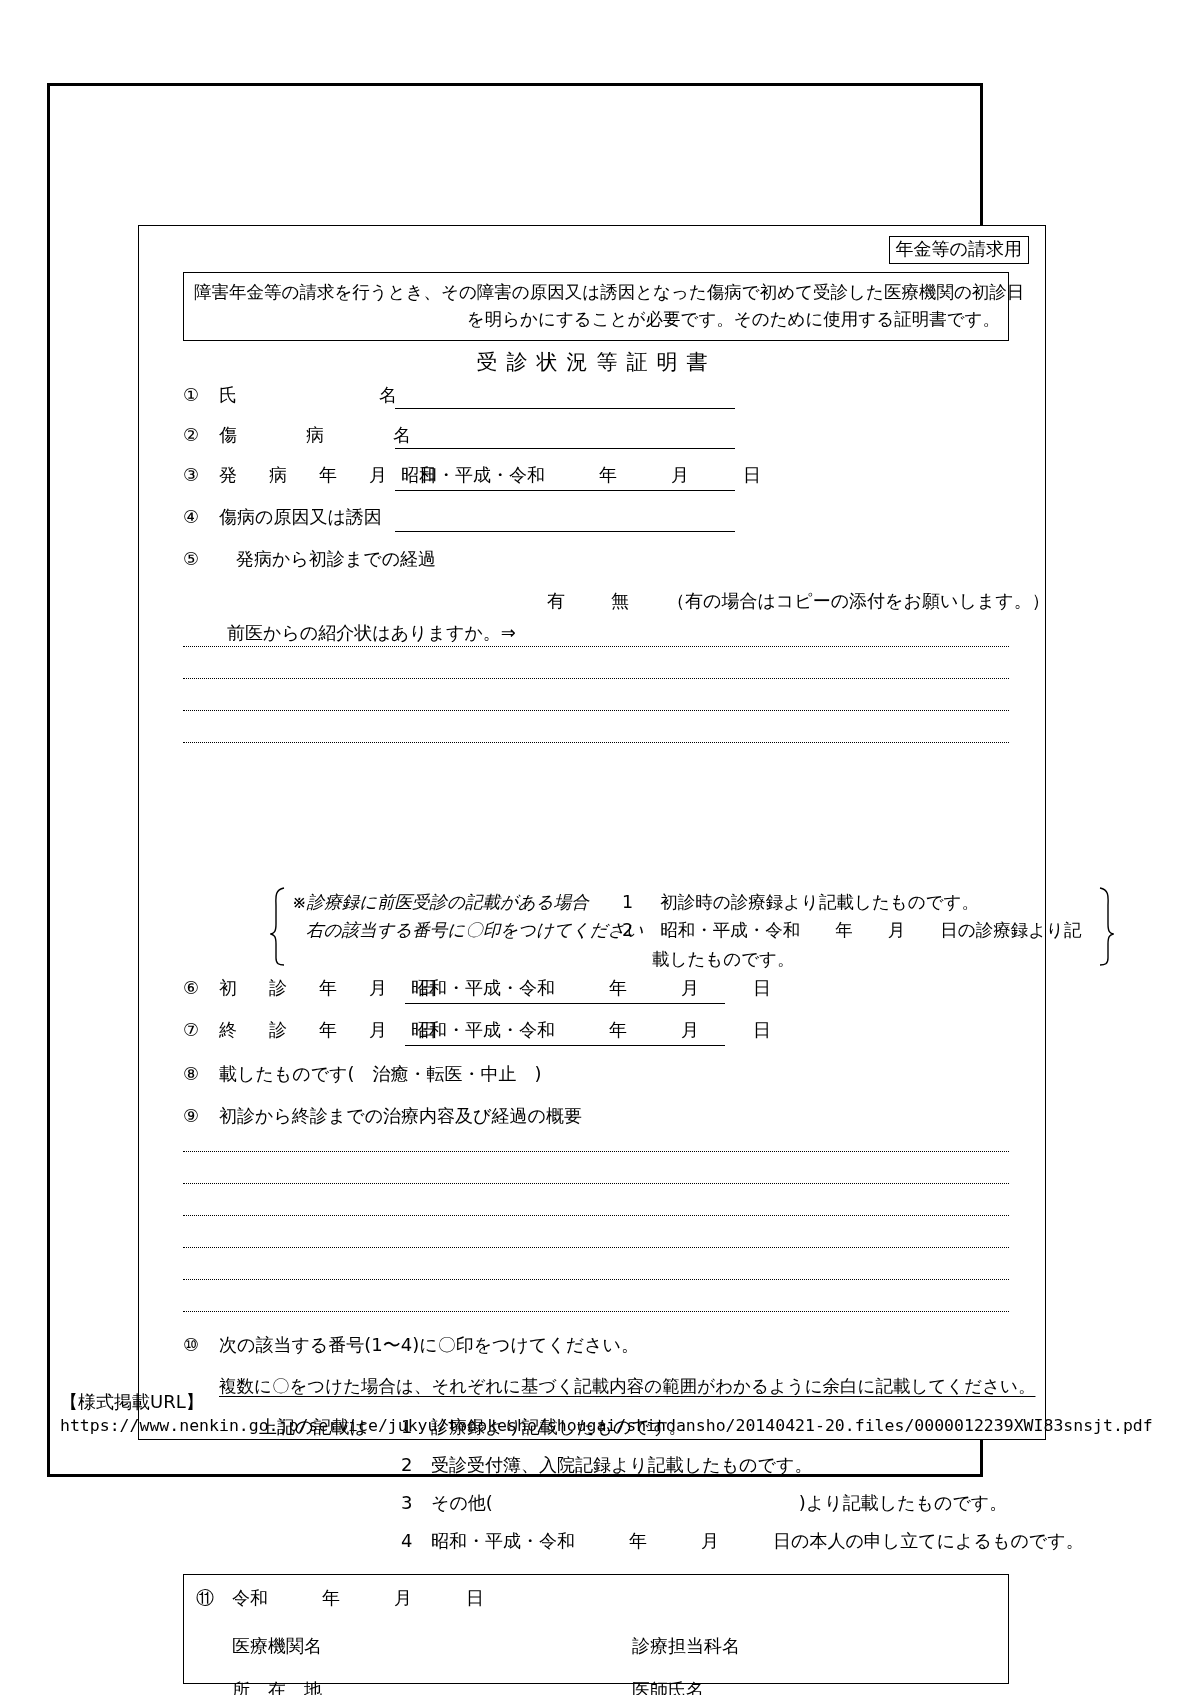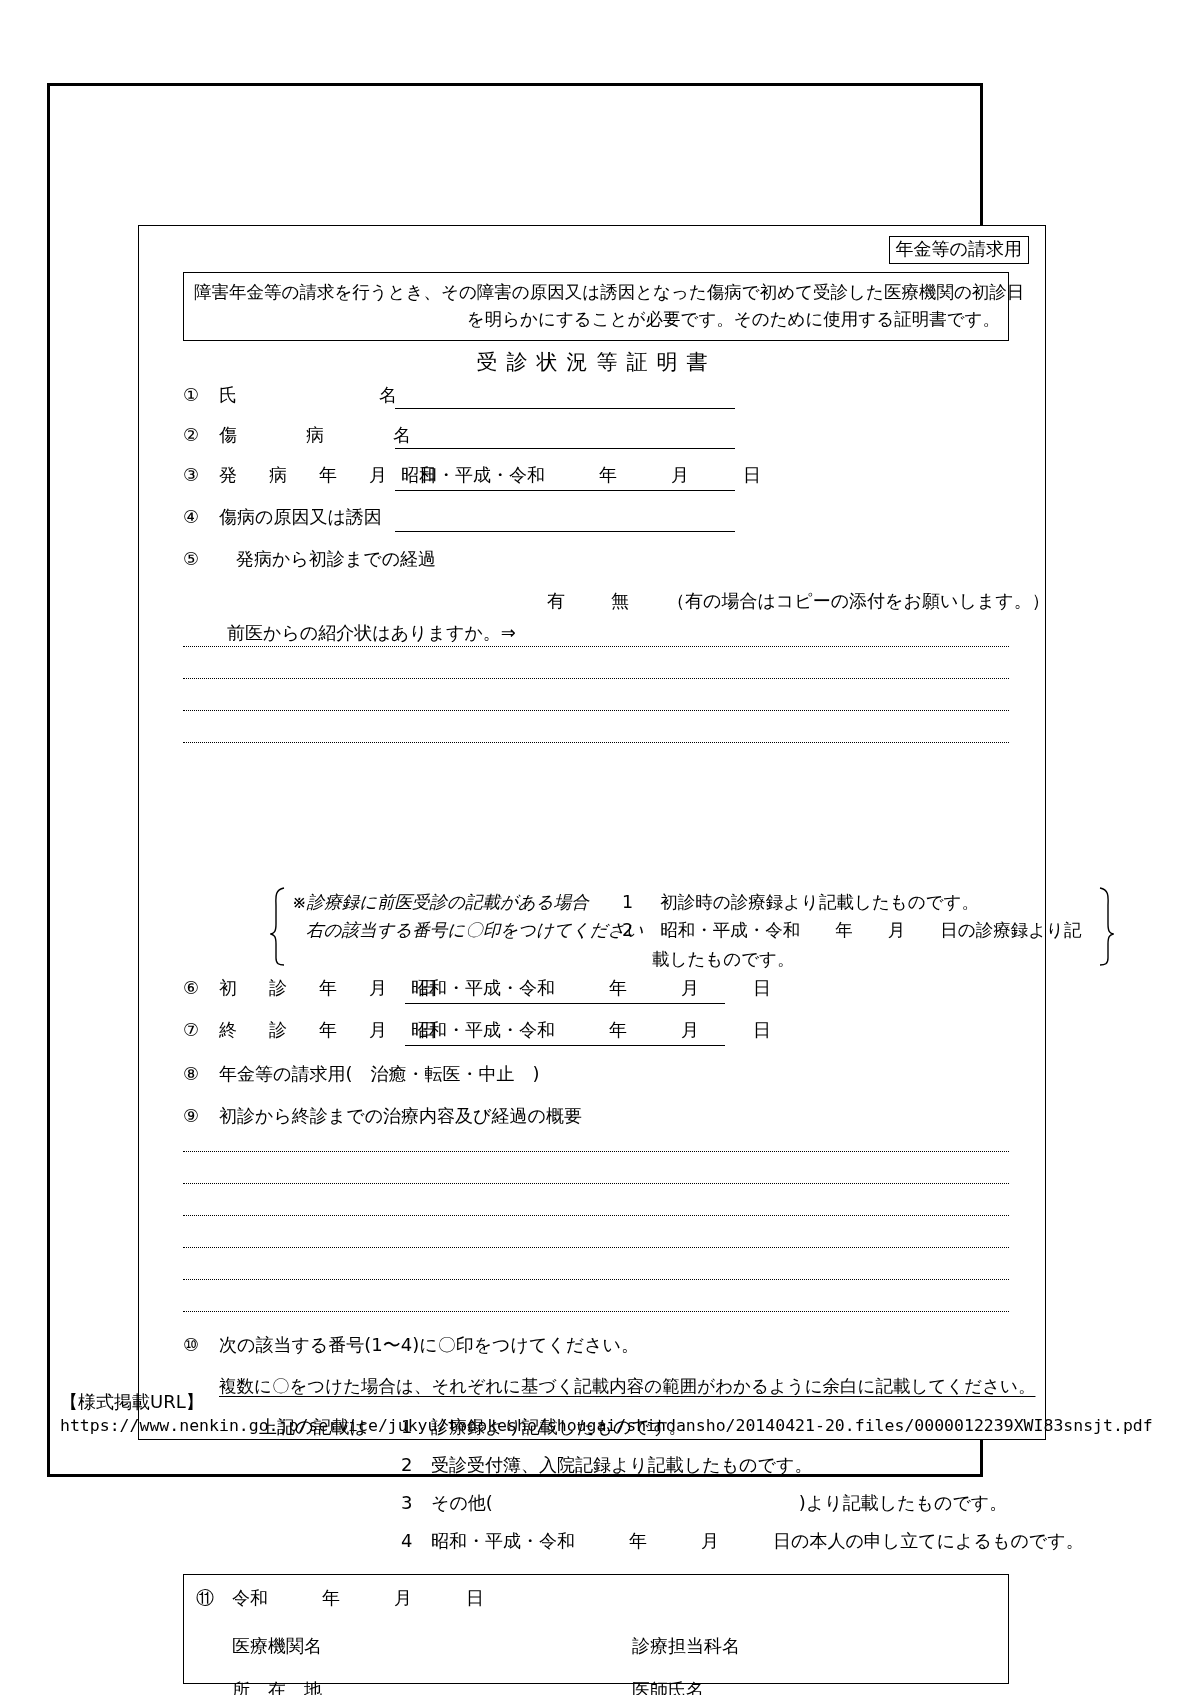--- a/index.html
+++ b/index.html
@@ -170,21 +170,21 @@
       <div class="t" style="left:80px;top:753px;letter-spacing:7px;">初　診　年　月　日</div>
       <div class="t" style="left:272px;top:753px;">昭和・平成・令和　　　年　　　月　　　日</div>
       <div class="rule" style="left:266px;top:777px;width:320px;"></div>
 
       <div class="t" style="left:44px;top:795px;">⑦</div>
       <div class="t" style="left:80px;top:795px;letter-spacing:7px;">終　診　年　月　日</div>
       <div class="t" style="left:272px;top:795px;">昭和・平成・令和　　　年　　　月　　　日</div>
       <div class="rule" style="left:266px;top:819px;width:320px;"></div>
 
       <div class="t" style="left:44px;top:839px;">⑧</div>
-      <div class="t" style="left:80px;top:839px;">年金等の請求用(　治癒・転医・中止　)</div>
+      <div class="t" style="left:80px;top:839px;">載したものです(　治癒・転医・中止　)</div>
 
       <div class="t" style="left:44px;top:881px;">⑨</div>
       <div class="t" style="left:80px;top:881px;">初診から終診までの治療内容及び経過の概要</div>
 
       <div class="dotline" style="left:44px;top:925px;width:826px;"></div>
       <div class="dotline" style="left:44px;top:957px;width:826px;"></div>
       <div class="dotline" style="left:44px;top:989px;width:826px;"></div>
       <div class="dotline" style="left:44px;top:1021px;width:826px;"></div>
       <div class="dotline" style="left:44px;top:1053px;width:826px;"></div>
       <div class="dotline" style="left:44px;top:1085px;width:826px;"></div>

